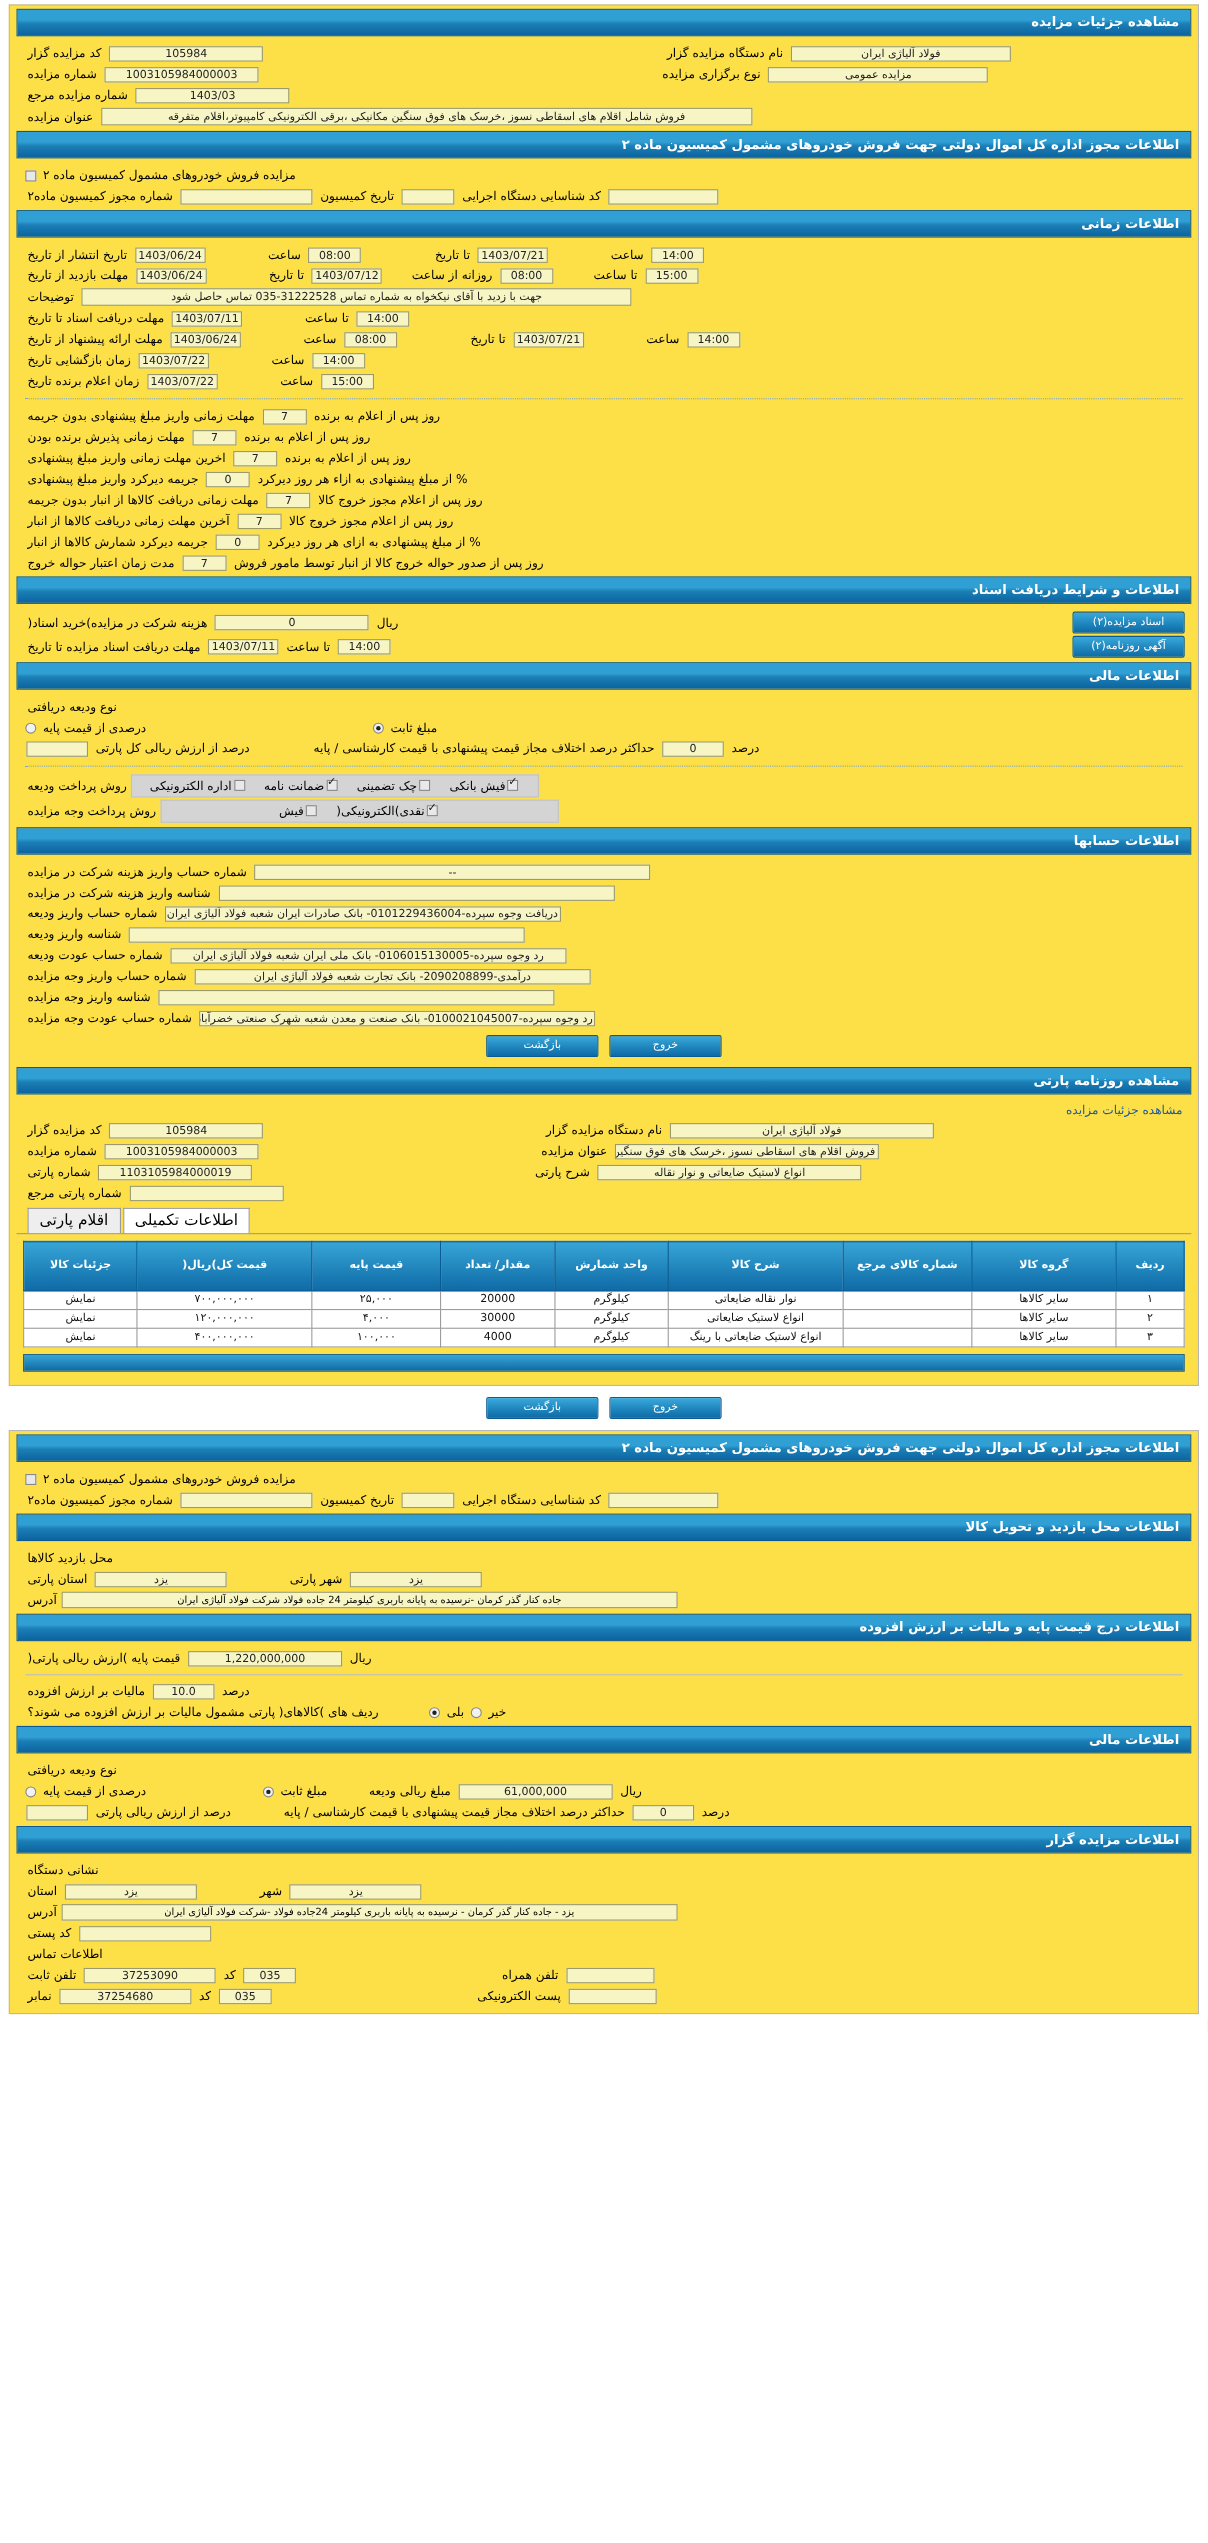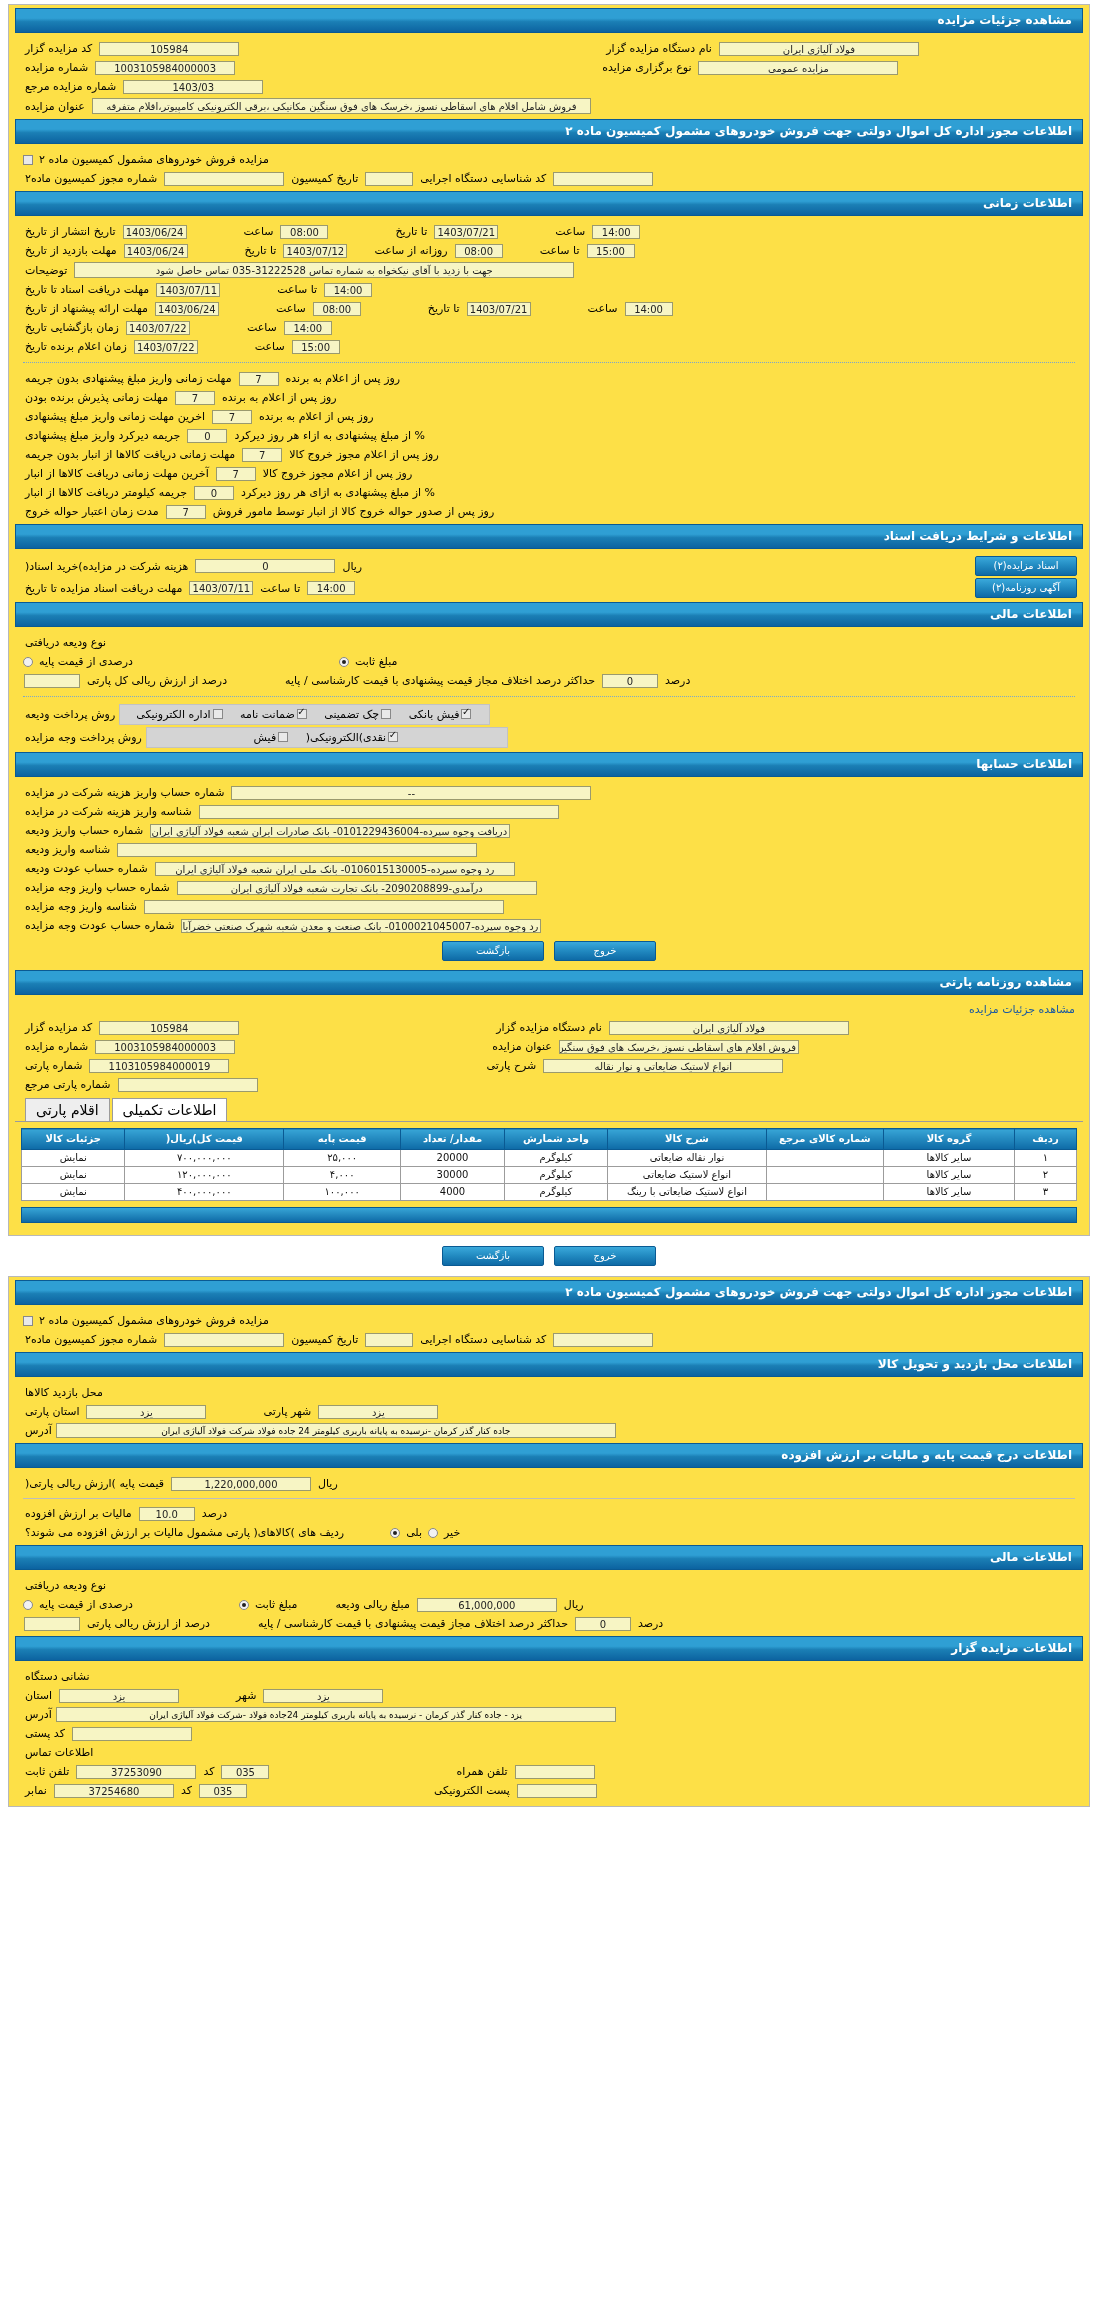--- a/index.html
+++ b/index.html
@@ -71,21 +71,21 @@
   .fld.w56 { width: 56px; }
   .fld.w64 { width: 64px; }
   .fld.w80 { width: 80px; }
   .fld.w100 { width: 100px; }
   .fld.w120 { width: 120px; }
   .fld.w140 { width: 140px; }
   .fld.w200 { width: 200px; }
   .fld.w240 { width: 240px; }
   .fld.w360 { width: 360px; }
   .fld.w500 { width: 500px; }
-  .fld.w560 { width: 499px; }
+  .fld.w560 { width: 592px; }
   .fld.tall { height: 16px; line-height: 15px; }
 
   .spacer { flex: 1 1 auto; }
 
   .hr-dot {
     border: 0;
     border-top: 1px dotted #7da7c8;
     margin: 6px 14px;
     height: 0;
   }
@@ -199,21 +199,21 @@
     margin: 6px 12px;
     border-collapse: collapse;
     background: #ffffff;
     font-size: 10px;
   }
   table.items th {
     background: #1f8fc9;
     background: linear-gradient(to bottom, #37a5d6, #0e6aa6);
     color: #ffffff;
     border: 1px solid #0a5a93;
-    padding: 4px 2px;
+    padding: 16px 2px;
     font-size: 10px;
     font-weight: bold;
     text-align: center;
     line-height: 12px;
   }
   table.items td {
     border: 1px solid #9c9c9c;
     padding: 2px 3px;
     text-align: center;
     font-size: 10px;
@@ -415,21 +415,21 @@
     <div class="row">
       <div class="spacer"></div>
       <span class="lbl">روز پس از اعلام مجوز خروج کالا</span>
       <span class="fld w40">7</span>
       <span class="lbl">آخرین مهلت زمانی دریافت کالاها از انبار</span>
     </div>
     <div class="row">
       <div class="spacer"></div>
       <span class="lbl">% از مبلغ پیشنهادی به ازای هر روز دیرکرد</span>
       <span class="fld w40">0</span>
-      <span class="lbl">جریمه کیلومتر دریافت کالاها از انبار</span>
+      <span class="lbl">جریمه دیرکرد شمارش کالاها از انبار</span>
     </div>
     <div class="row">
       <div class="spacer"></div>
       <span class="lbl">روز پس از صدور حواله خروج کالا از انبار توسط مامور فروش</span>
       <span class="fld w40">7</span>
       <span class="lbl">مدت زمان اعتبار حواله خروج</span>
     </div>
 
     <div class="section-bar">اطلاعات و شرایط دریافت اسناد</div>
 

